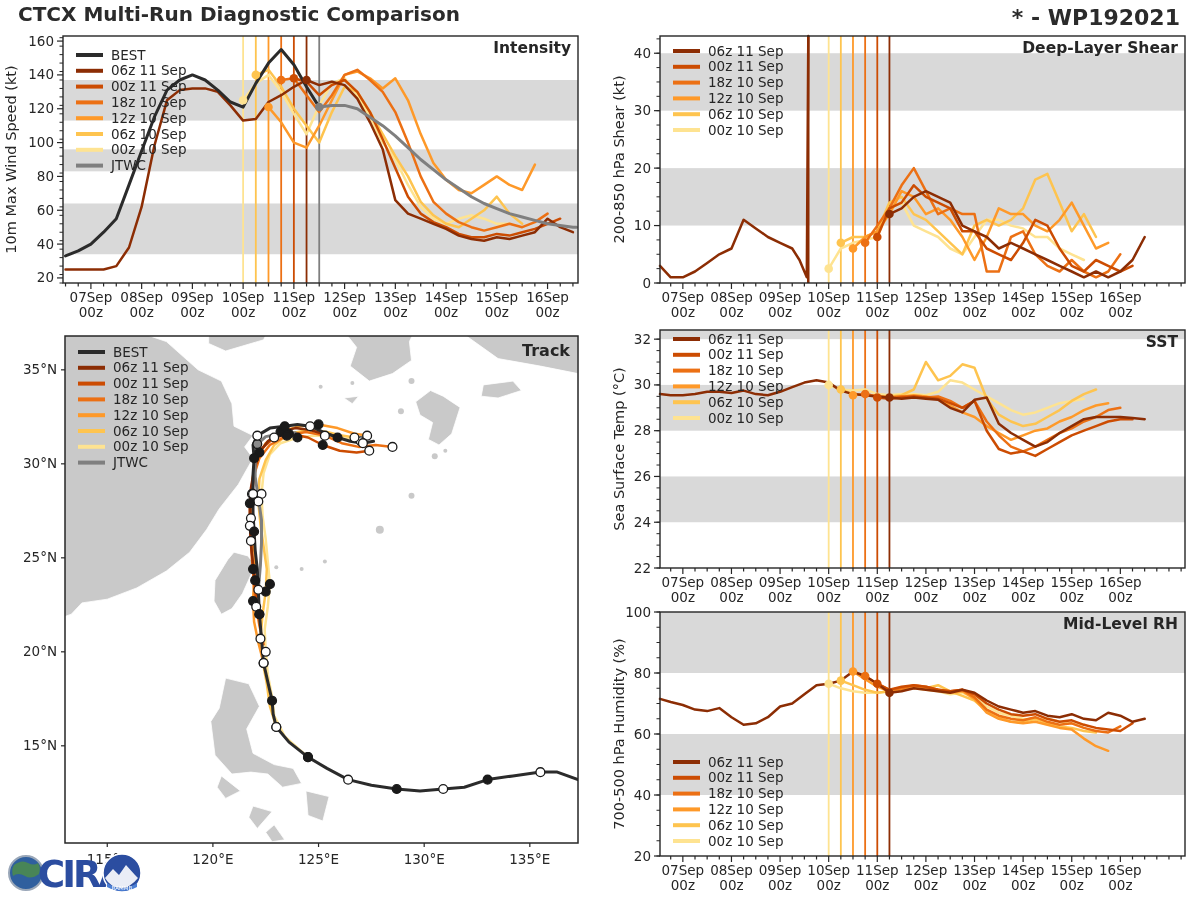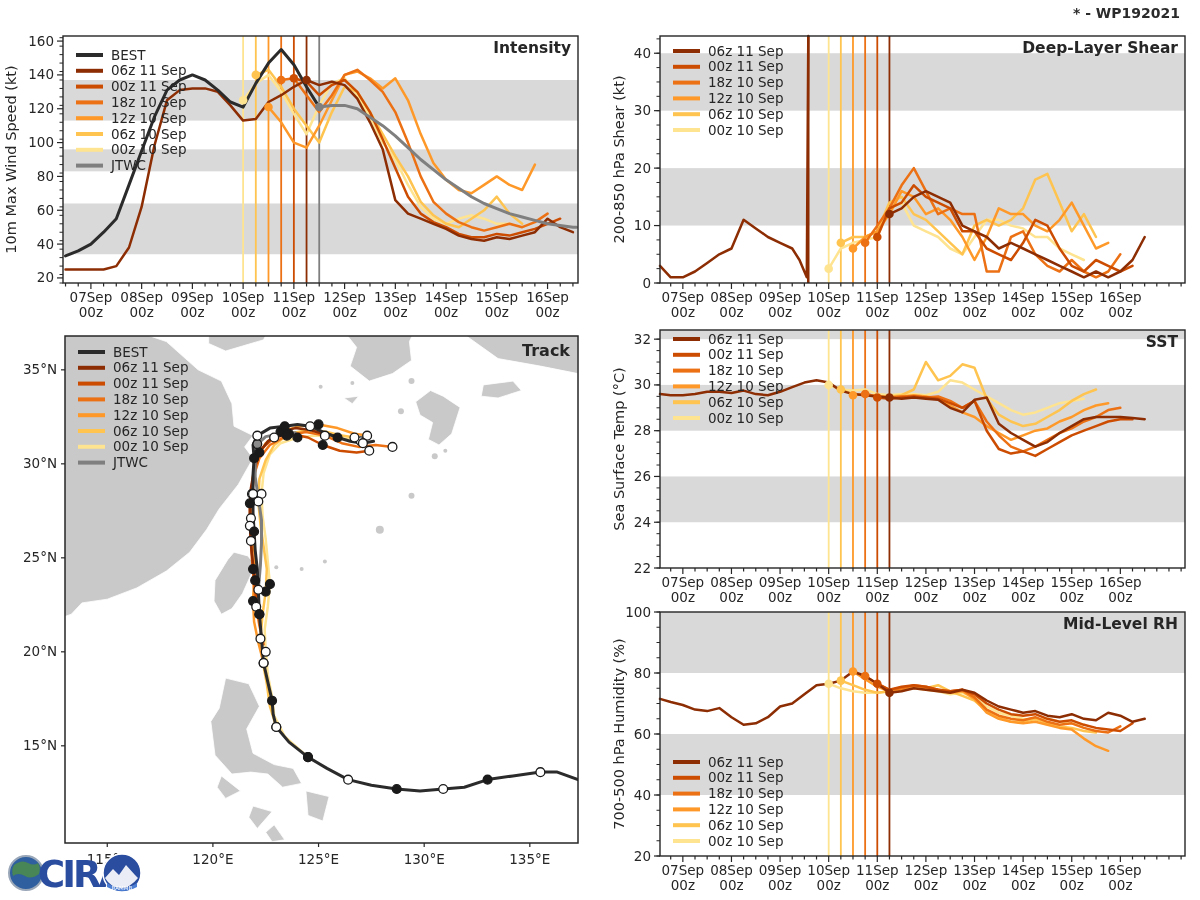--- a/index.html
+++ b/index.html
@@ -1,31 +1,32 @@
 <!DOCTYPE html>
 <html><head>
 <meta charset="utf-8">
 <style>
   html,body{margin:0;padding:0;background:#ffffff;}
   .page{position:relative;width:1200px;height:900px;background:#ffffff;overflow:hidden;
         font-family:"DejaVu Sans","Liberation Sans",sans-serif;}
   .main-title{position:absolute;left:18px;top:2px;font-size:20px;font-weight:bold;color:#2b2b2b;}
-  .storm-id{position:absolute;right:20px;top:5px;font-size:14px;font-weight:bold;color:#2b2b2b;}
+  .storm-id{position:absolute;right:20px;top:5px;font-size:22px;font-weight:bold;color:#2b2b2b;}
   svg.panel{position:absolute;}
   #chart-intensity{left:0;top:28px;}
   #chart-track{left:0;top:322px;}
   #chart-shear{left:608px;top:28px;}
   #chart-sst{left:608px;top:322px;}
   #chart-rh{left:608px;top:604px;}
   #cira-logo{position:absolute;left:4px;top:845px;}
 </style>
 </head>
 <body>
 
 <div class="page">
+  <div class="main-title">CTCX Multi-Run Diagnostic Comparison</div>
   <div class="storm-id">* - WP192021</div>
 
   <svg id="chart-intensity" class="panel" width="600" height="292">
       <g>
         <rect x="63" y="175.486301369863" width="515" height="50.753424657534254" fill="#d9d9d9"></rect>
         <rect x="63" y="121.34931506849313" width="515" height="21.99315068493155" fill="#d9d9d9"></rect>
         <rect x="63" y="51.986301369863014" width="515" height="40.60273972602741" fill="#d9d9d9"></rect>
       </g>
       <g>
         <line x1="243.12315270935957" y1="8" x2="243.12315270935957" y2="255" stroke="#fee391" stroke-width="1.8"></line>

